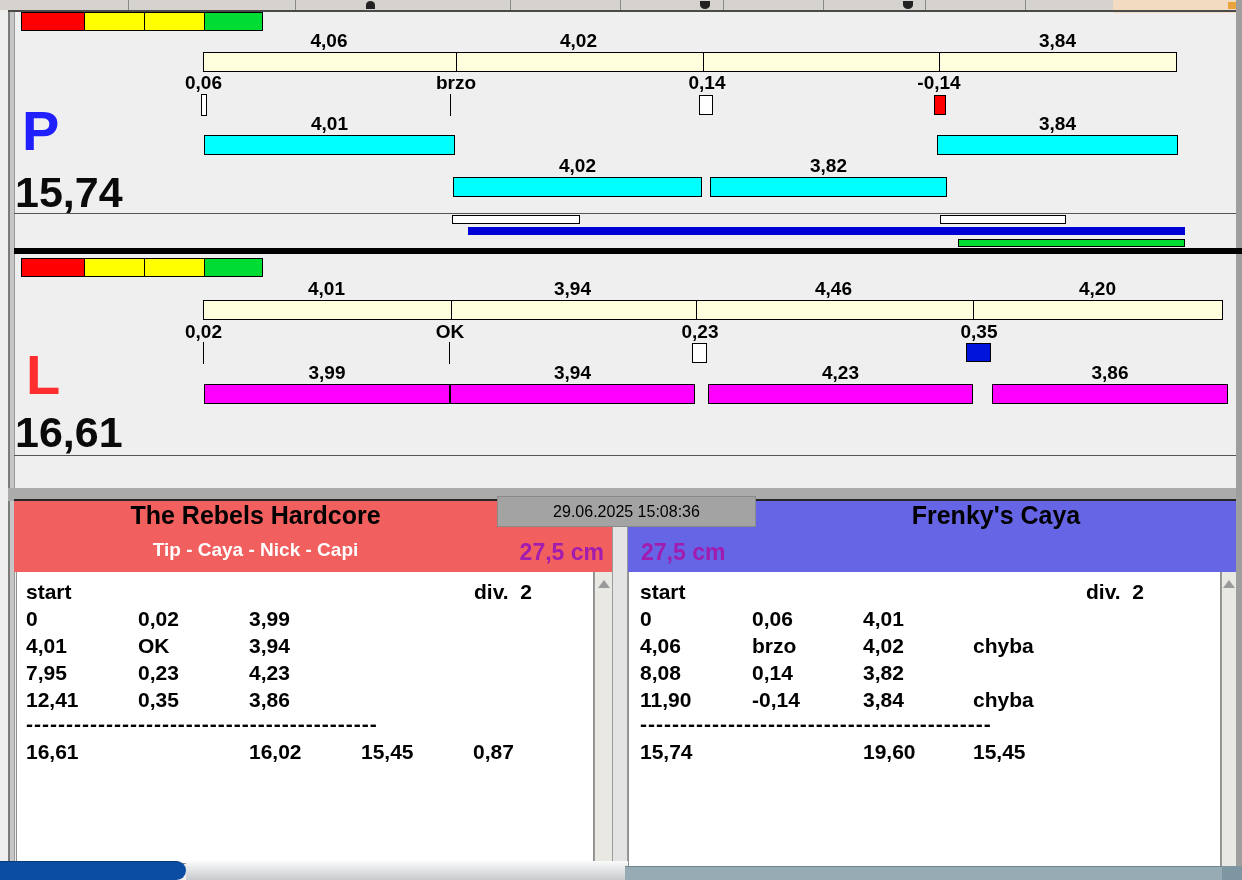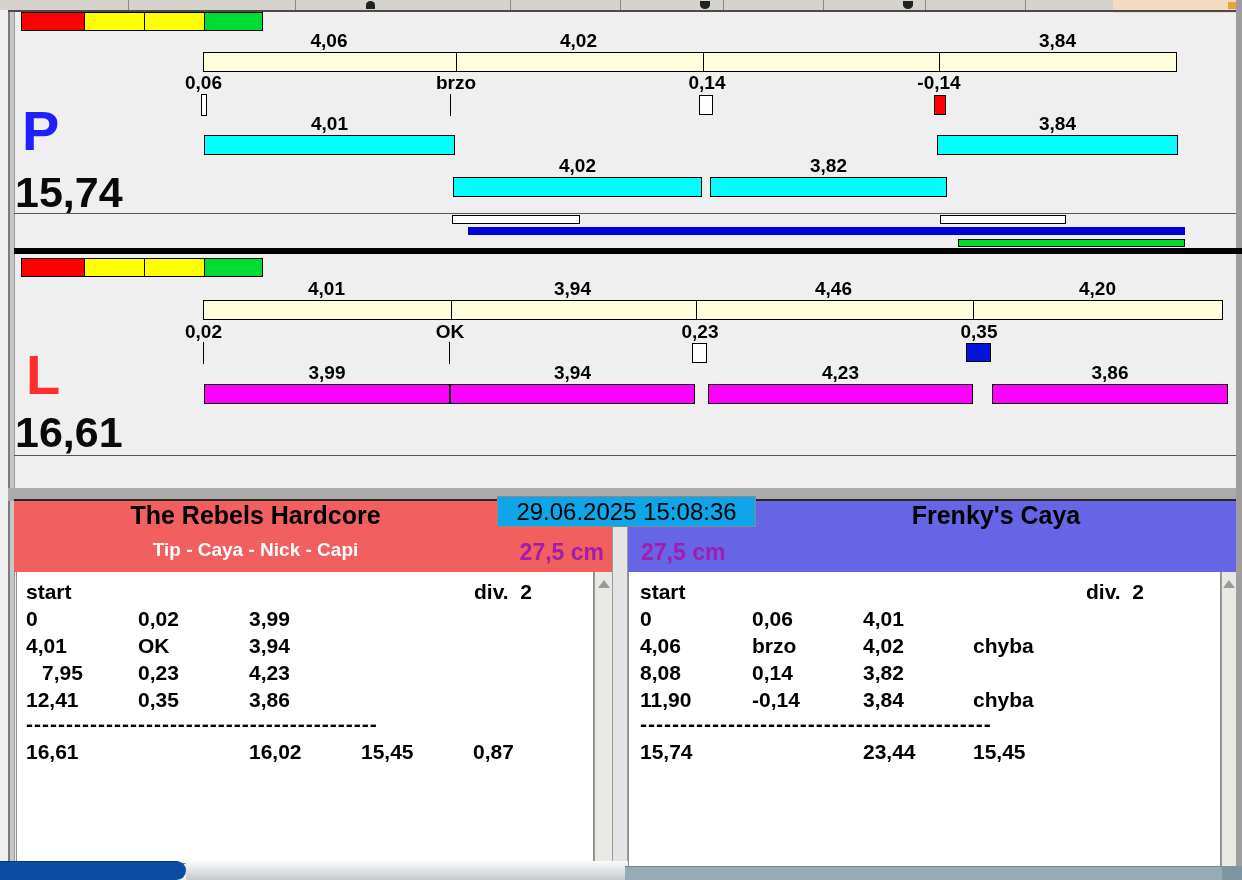--- a/index.html
+++ b/index.html
@@ -11,21 +11,21 @@
   .bar{border:1px solid #000;}
   .vline{width:1px; background:#000;}
   .lane-letter{font-weight:bold; font-size:56px; line-height:50px;}
   .lane-total{font-weight:bold; font-size:43px; line-height:44px; color:#0a0a0a;}
   .hline{height:1px; background:#555;}
   .card-title{font-weight:bold; font-size:25px; color:#000; text-align:center; white-space:nowrap;}
   .card-dogs{font-weight:bold; font-size:19px; color:#fff; text-align:center; white-space:nowrap;}
   .card-height{font-weight:bold; font-size:23px; color:#a21caf; white-space:nowrap;}
   .tcell{font-weight:bold; font-size:21px; color:#000; white-space:pre; line-height:24px;}
   .dashes{font-weight:bold; font-size:21px; letter-spacing:1px; color:#000; white-space:nowrap;}
-  .datebox{background:#0ea5e9; border:1px solid #8a8a8a; font-size:24px; color:#000; text-align:center; line-height:29px; z-index:30;}
+  .datebox{background:#a3a3a3; border:1px solid #8a8a8a; font-size:16px; color:#000; text-align:center; line-height:29px; z-index:30;}
   .scrollstrip{background:#e9e8e3; border-left:1px solid #9a9a9a;}
   .caret-up{width:0; height:0; border-left:6px solid transparent; border-right:6px solid transparent; border-bottom:8px solid #9a9a9a;}
   .light-cell{height:100%; border-right:1px solid #000;}
   .lights{border:1px solid #000; display:flex;}
 </style>
 </head>
 <body>
 
 <div id="root">
 
@@ -157,21 +157,21 @@
   <div class="abs tcell" style="left:474px;top:580px;">div.  2</div>
 
   <div class="abs tcell" style="left:26px;top:607px;">0</div>
   <div class="abs tcell" style="left:138px;top:607px;">0,02</div>
   <div class="abs tcell" style="left:249px;top:607px;">3,99</div>
   <div class="abs tcell" style="left:361px;top:607px;"></div>
   <div class="abs tcell" style="left:26px;top:634px;">4,01</div>
   <div class="abs tcell" style="left:138px;top:634px;">OK</div>
   <div class="abs tcell" style="left:249px;top:634px;">3,94</div>
   <div class="abs tcell" style="left:361px;top:634px;"></div>
-  <div class="abs tcell" style="left:26px;top:661px;margin-left:16px;">7,95</div>
+  <div class="abs tcell" style="left:26px;top:661px;">7,95</div>
   <div class="abs tcell" style="left:138px;top:661px;">0,23</div>
   <div class="abs tcell" style="left:249px;top:661px;">4,23</div>
   <div class="abs tcell" style="left:361px;top:661px;"></div>
   <div class="abs tcell" style="left:26px;top:688px;">12,41</div>
   <div class="abs tcell" style="left:138px;top:688px;">0,35</div>
   <div class="abs tcell" style="left:249px;top:688px;">3,86</div>
   <div class="abs tcell" style="left:361px;top:688px;"></div>
 
   <div class="abs dashes" style="left:26px;top:712px;">--------------------------------------------</div>
 
@@ -205,21 +205,21 @@
   <div class="abs tcell" style="left:863px;top:661px;">3,82</div>
   <div class="abs tcell" style="left:973px;top:661px;"></div>
   <div class="abs tcell" style="left:640px;top:688px;">11,90</div>
   <div class="abs tcell" style="left:752px;top:688px;">-0,14</div>
   <div class="abs tcell" style="left:863px;top:688px;">3,84</div>
   <div class="abs tcell" style="left:973px;top:688px;">chyba</div>
 
   <div class="abs dashes" style="left:640px;top:712px;">--------------------------------------------</div>
 
   <div class="abs tcell" style="left:640px;top:740px;">15,74</div>
-  <div class="abs tcell" style="left:863px;top:740px;">23,44</div>
+  <div class="abs tcell" style="left:863px;top:740px;">19,60</div>
   <div class="abs tcell" style="left:973px;top:740px;">15,45</div>
 
   <div class="abs datebox" style="left:497px;top:496px;width:259px;height:31px;">29.06.2025 15:08:36</div>
 
   <div class="abs" style="left:186px;top:861px;width:442px;height:19px;background:linear-gradient(#fafafa,#c7cbce);"></div>
   <div class="abs" style="left: 0px; top: 861px; width: 186px; height: 19px; border-radius: 0px 10px 10px 0px; border-top: 1px solid rgb(8, 58, 120); background-color: rgb(10, 77, 162);"></div>
   <div class="abs" style="left:625px;top:866px;width:617px;height:14px;background:#97abb4;border-top:1px solid #6f868f;"></div>
   <div class="abs" style="left:1222px;top:866px;width:20px;height:14px;background:#7e96a1;"></div>
 
 </div>

